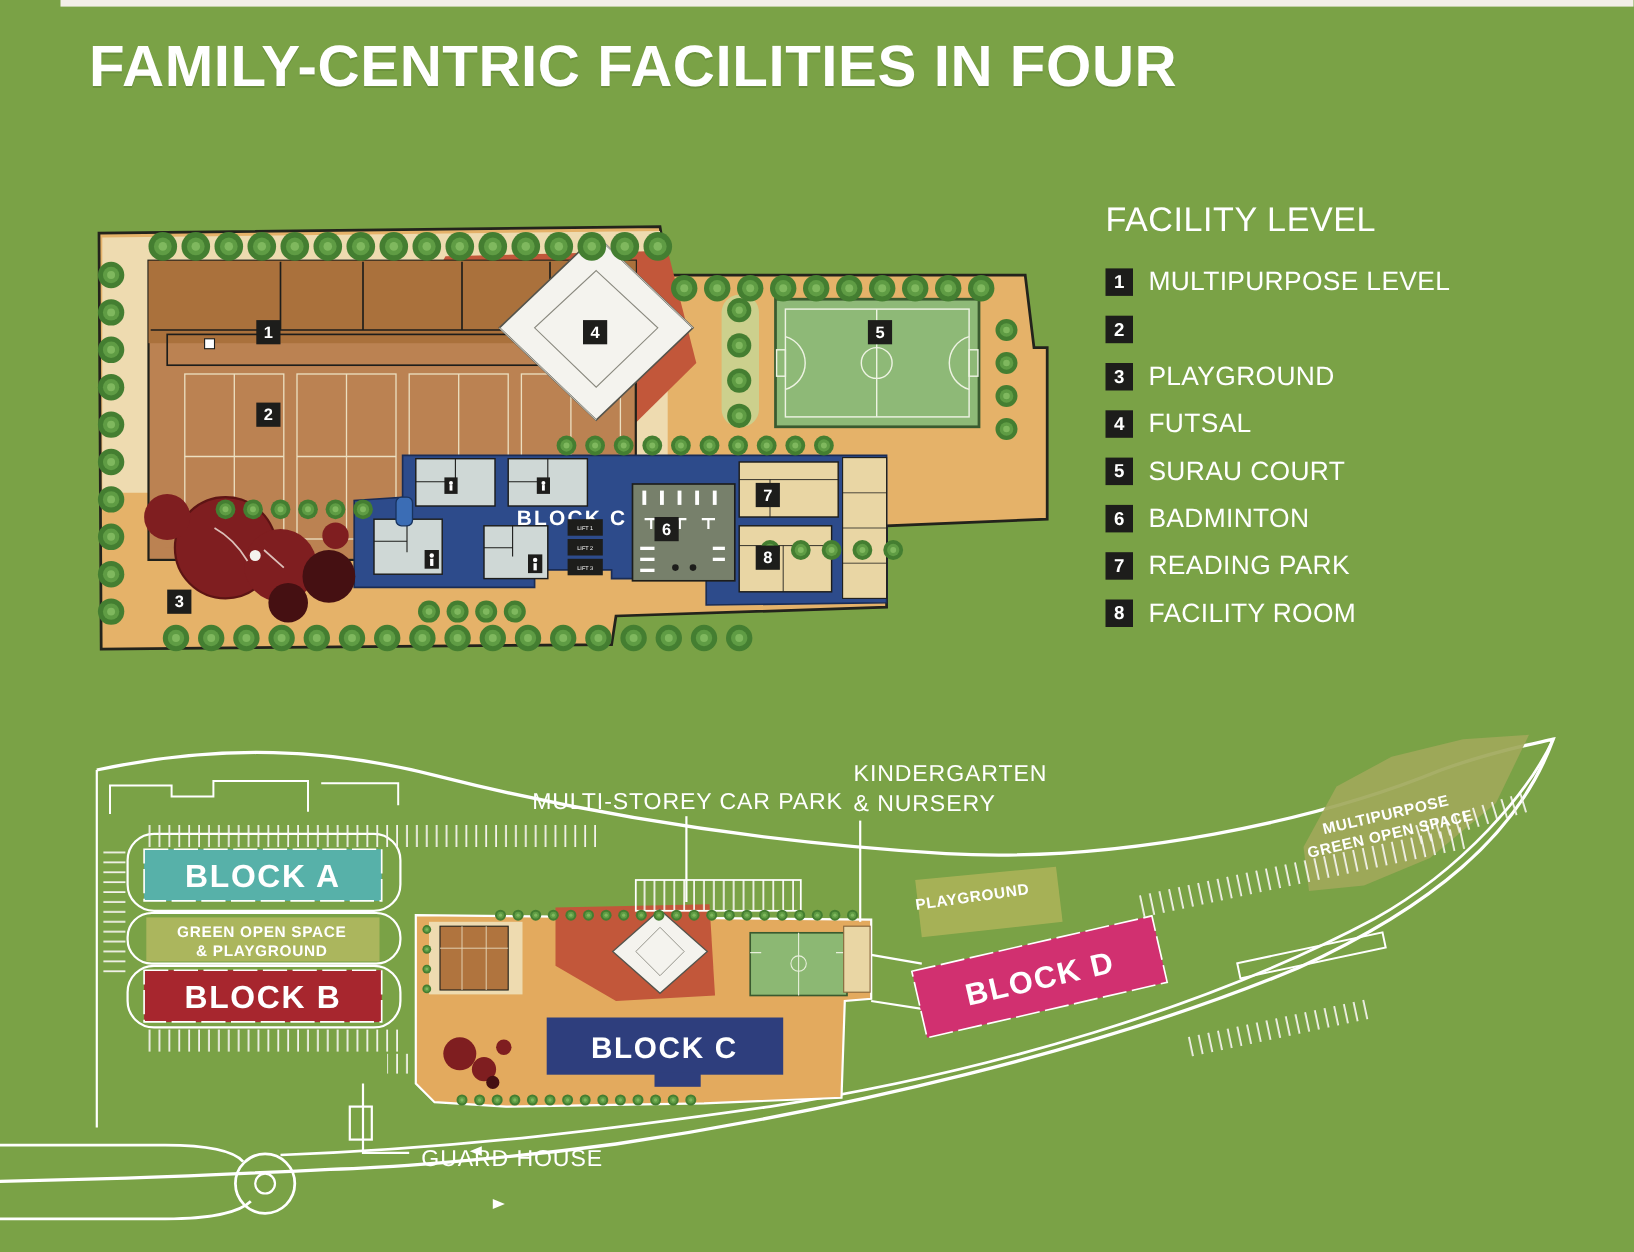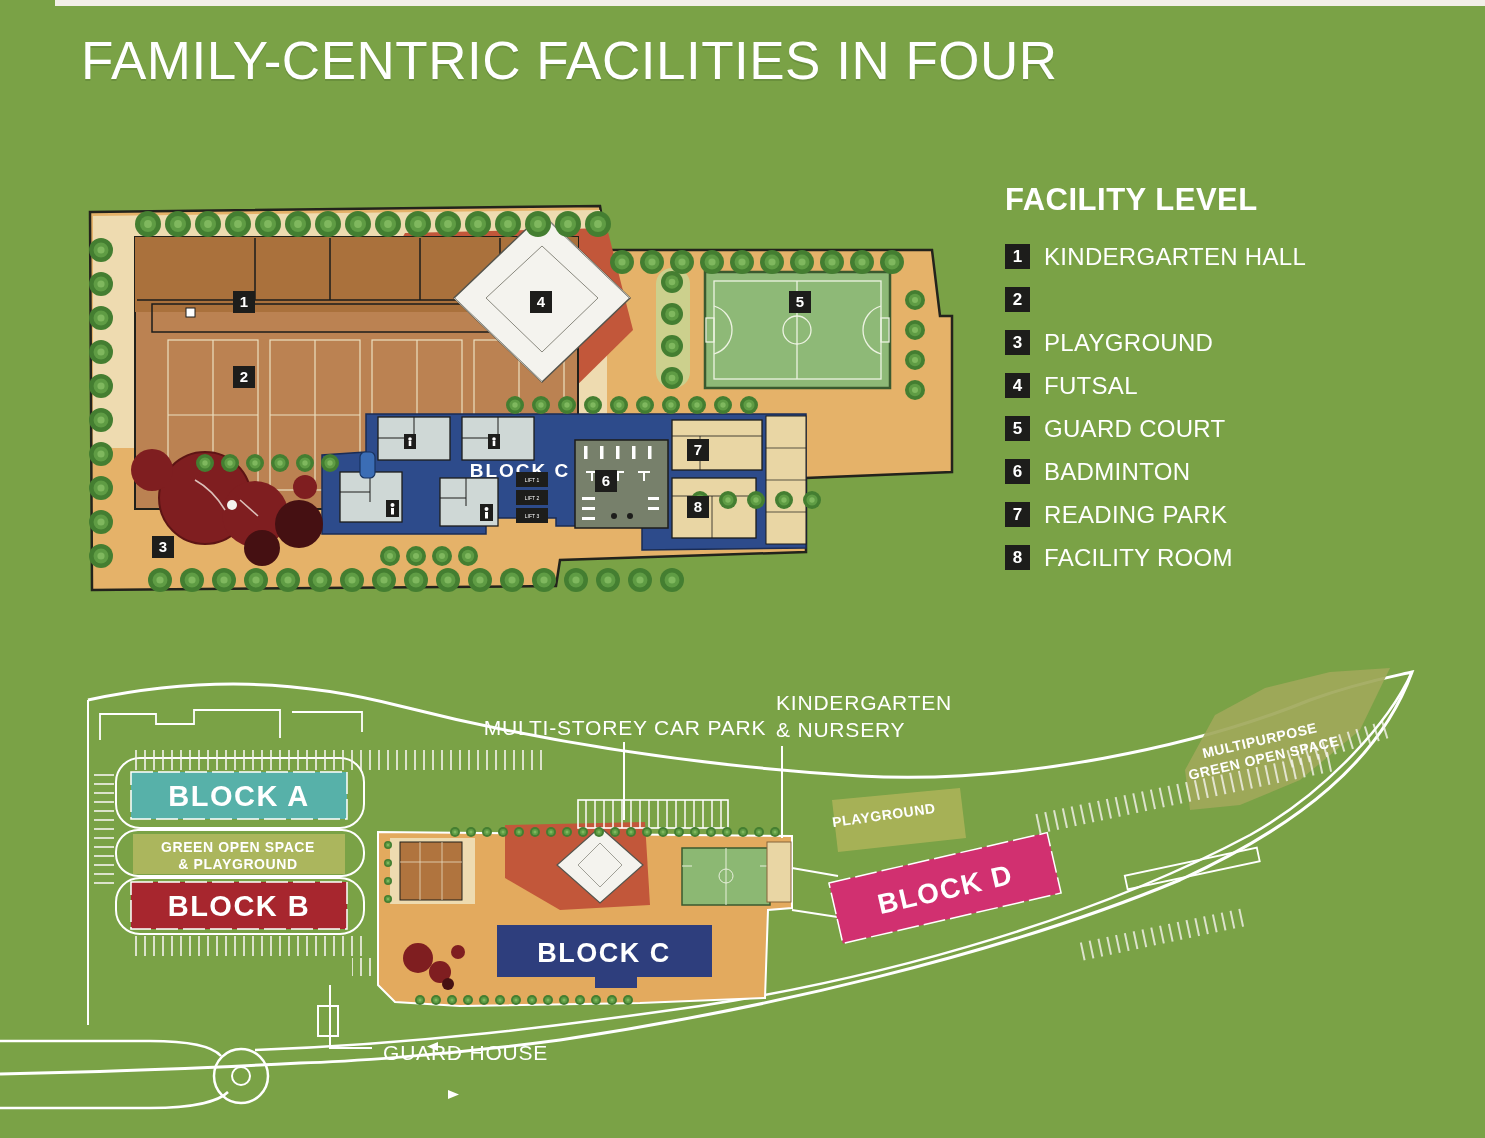--- a/index.html
+++ b/index.html
@@ -1,22 +1,22 @@
 <!DOCTYPE html>
 <html><head>
 <meta charset="utf-8">
 <style>
   html,body{margin:0;padding:0}
   body{width:1485px;height:1138px;position:relative;background:#7aa246;overflow:hidden;
        font-family:"Liberation Sans",sans-serif}
   #top-strip{position:absolute;left:55px;top:0;width:1430px;height:6px;background:#f2efe7}
   #title{position:absolute;left:81px;top:26px;color:#fff;font-size:53px;line-height:70px;
-         letter-spacing:.5px;font-weight:400;text-shadow:0 2px 0 rgba(60,90,30,.25)}
+         letter-spacing:.5px;font-weight:700;text-shadow:0 2px 0 rgba(60,90,30,.25)}
   #legend{position:absolute;left:1005px;top:182px;color:#fff}
-  .legend-title{font-size:31px;font-weight:700;letter-spacing:.5px;margin-bottom:17px}
+  .legend-title{font-size:31px;font-weight:400;letter-spacing:.5px;margin-bottom:17px}
   .legend-item{display:flex;align-items:center;height:43px}
   .lbadge{width:25px;height:25px;background:#1d1d1b;color:#fff;font-weight:700;font-size:17px;
           display:flex;align-items:center;justify-content:center;margin-right:14px;flex:0 0 auto}
   .legend-label{font-size:24px;letter-spacing:.3px;white-space:nowrap}
   svg{position:absolute;left:0;top:0}
   svg text{font-family:"Liberation Sans",sans-serif}
   .maplabel{fill:#fff;font-size:21px;letter-spacing:.8px}
   .blocklabel{fill:#fff;font-size:29px;font-weight:700;letter-spacing:1.5px;text-anchor:middle}
   .sm{fill:#fff;font-size:14px;font-weight:700;letter-spacing:.6px;text-anchor:middle}
   .badgetxt{fill:#fff;font-size:15px;font-weight:700;text-anchor:middle}
@@ -702,36 +702,36 @@
       <text class="sm" x="1262" y="763">GREEN OPEN SPACE</text>
     </g>
     <text class="maplabel" x="383" y="1060">GUARD HOUSE</text>
   </g>
 </svg>
 
 <div id="legend">
   <div class="legend-title">FACILITY LEVEL</div>
   <div class="legend-item">
     <div class="lbadge">1</div>
-    <div class="legend-label">KINDERGARTEN HALL</div>
+    <div class="legend-label">MULTIPURPOSE LEVEL</div>
   </div>
   <div class="legend-item">
     <div class="lbadge">2</div>
   </div>
   <div class="legend-item">
     <div class="lbadge">3</div>
     <div class="legend-label">PLAYGROUND</div>
   </div>
   <div class="legend-item">
     <div class="lbadge">4</div>
     <div class="legend-label">FUTSAL</div>
   </div>
   <div class="legend-item">
     <div class="lbadge">5</div>
-    <div class="legend-label">GUARD COURT</div>
+    <div class="legend-label">SURAU COURT</div>
   </div>
   <div class="legend-item">
     <div class="lbadge">6</div>
     <div class="legend-label">BADMINTON</div>
   </div>
   <div class="legend-item">
     <div class="lbadge">7</div>
     <div class="legend-label">READING PARK</div>
   </div>
   <div class="legend-item">

